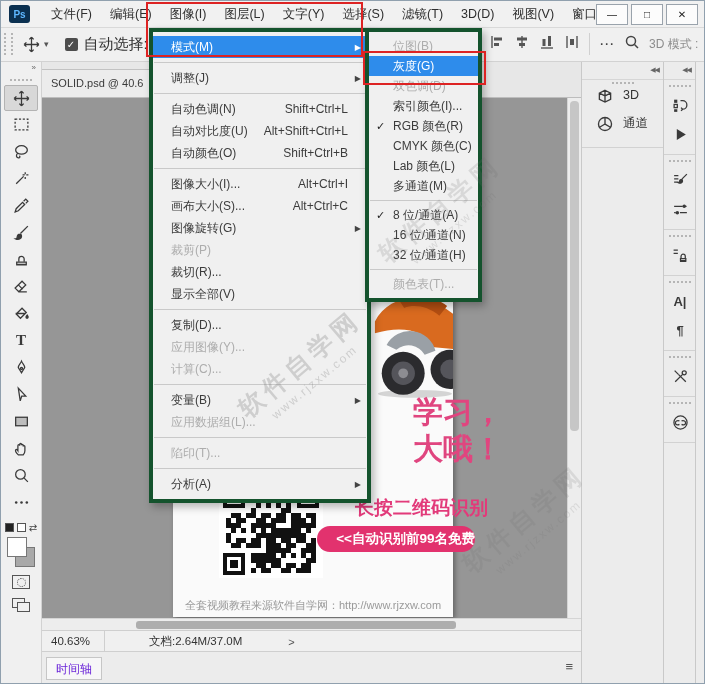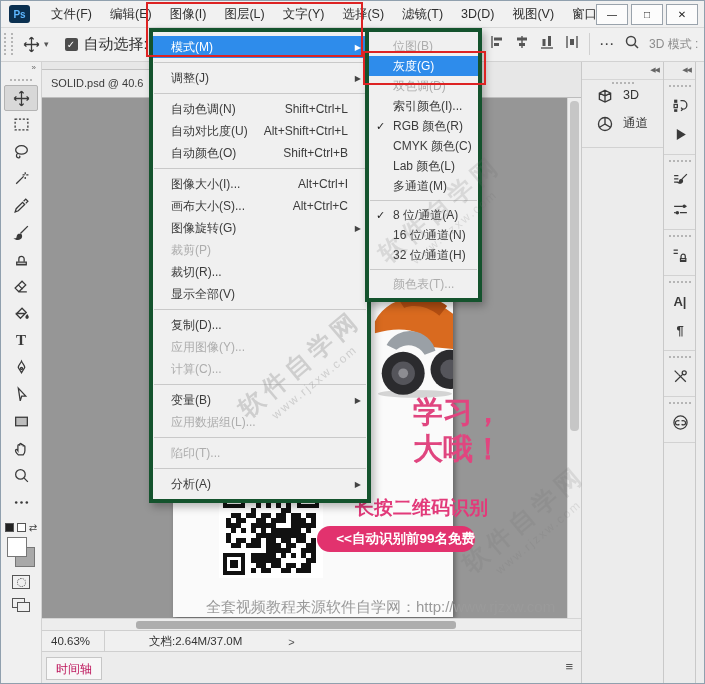--- a/index.html
+++ b/index.html
@@ -59,36 +59,36 @@
   #qr{position:absolute;left:46px;top:386px;width:104px;height:95px;background:#fff;}
   #qrgrid{position:absolute;left:7px;top:5px;width:90px;height:85px;display:grid;
           grid-template-columns:repeat(18,1fr);grid-template-rows:repeat(17,1fr);}
   #qrgrid i{display:block;}
   #qrgrid i.on{background:#111;}
   .finder{position:absolute;width:22px;height:22px;border:4px solid #111;background:#fff;box-sizing:border-box;}
   .finder i{position:absolute;left:3px;top:3px;width:8px;height:8px;background:#111;}
   #scan-title{position:absolute;left:158px;top:398px;font-size:19px;font-weight:bold;color:#e23a7a;white-space:nowrap;margin-left:24px;}
   #scan-btn{position:absolute;left:144px;top:429px;width:158px;height:26px;background:#e2326e;border-radius:14px;
             color:#fff;font-size:13.5px;font-weight:bold;text-align:right;line-height:26px;white-space:nowrap;}
-  #poster-footer{position:absolute;left:33px;top:501px;font-size:15px;color:#9a9a9a;white-space:nowrap;}
+  #poster-footer{position:absolute;left:12px;top:501px;font-size:11px;color:#9a9a9a;white-space:nowrap;}
   #bike{position:absolute;left:198px;top:190px;width:82px;height:114px;}
   
   #vscroll{position:absolute;left:526px;top:0;width:13px;height:521px;background:#ededed;border-left:1px solid #d5d5d5;}
   #vthumb{position:absolute;left:2px;top:4px;width:9px;height:330px;background:#c6c6c6;border-radius:4px;}
   #hscroll{left:40px;top:617px;width:540px;height:12px;background:#ededed;border-top:1px solid #d5d5d5;z-index:4;}
   #hthumb{position:absolute;left:95px;top:2px;width:320px;height:8px;background:#aeaeae;border-radius:3px;}
   
   #statusbar{left:40px;top:629px;width:540px;height:21px;background:#f0f0f0;border-top:1px solid #cfcfcf;
              display:flex;align-items:center;font-size:11.5px;z-index:5;}
   #zoomfield{padding:0 14px 0 10px;color:#333;border-right:1px solid #cfcfcf;height:100%;line-height:20px;}
   #docinfo{margin-left:44px;color:#333;}
   #statchev{margin-left:46px;color:#555;font-size:11px;}
   #timeline{left:40px;top:650px;width:540px;height:33px;background:#ececec;border-top:1px solid #cfcfcf;z-index:5;}
   #tl-tab{position:absolute;left:5px;top:5px;width:56px;height:23px;background:#f7f7f7;border:1px solid #c6c6c6;
-          font-size:12px;text-align:center;line-height:22px;color:#be185d;box-sizing:border-box;}
+          font-size:12px;text-align:center;line-height:22px;color:#6d28d9;box-sizing:border-box;}
   #tl-menu{position:absolute;right:8px;top:7px;color:#555;font-size:13px;}
   
   #rpanel1{left:580px;top:60px;width:82px;height:623px;background:#ececec;border-left:1px solid #c9c9c9;z-index:12;}
   #rpanel2{left:662px;top:60px;width:32px;height:623px;background:#ececec;border-left:1px solid #c9c9c9;z-index:12;}
   #redge{left:694px;top:60px;width:10px;height:623px;background:#ececec;border-left:1px solid #c9c9c9;z-index:12;}
   .phead{height:18px;border-bottom:1px solid #d6d6d6;font-size:7px;color:#666;text-align:right;
          line-height:18px;padding-right:5px;letter-spacing:-1px;}
   .prow{display:flex;align-items:flex-start;height:27px;padding-left:14px;gap:9px;font-size:12.5px;color:#333;}
   .pdivider{height:1px;background:#d2d2d2;margin-top:5px;}
   .rgroup{border-bottom:1px solid #d2d2d2;padding:3px 0 5px 0;}

